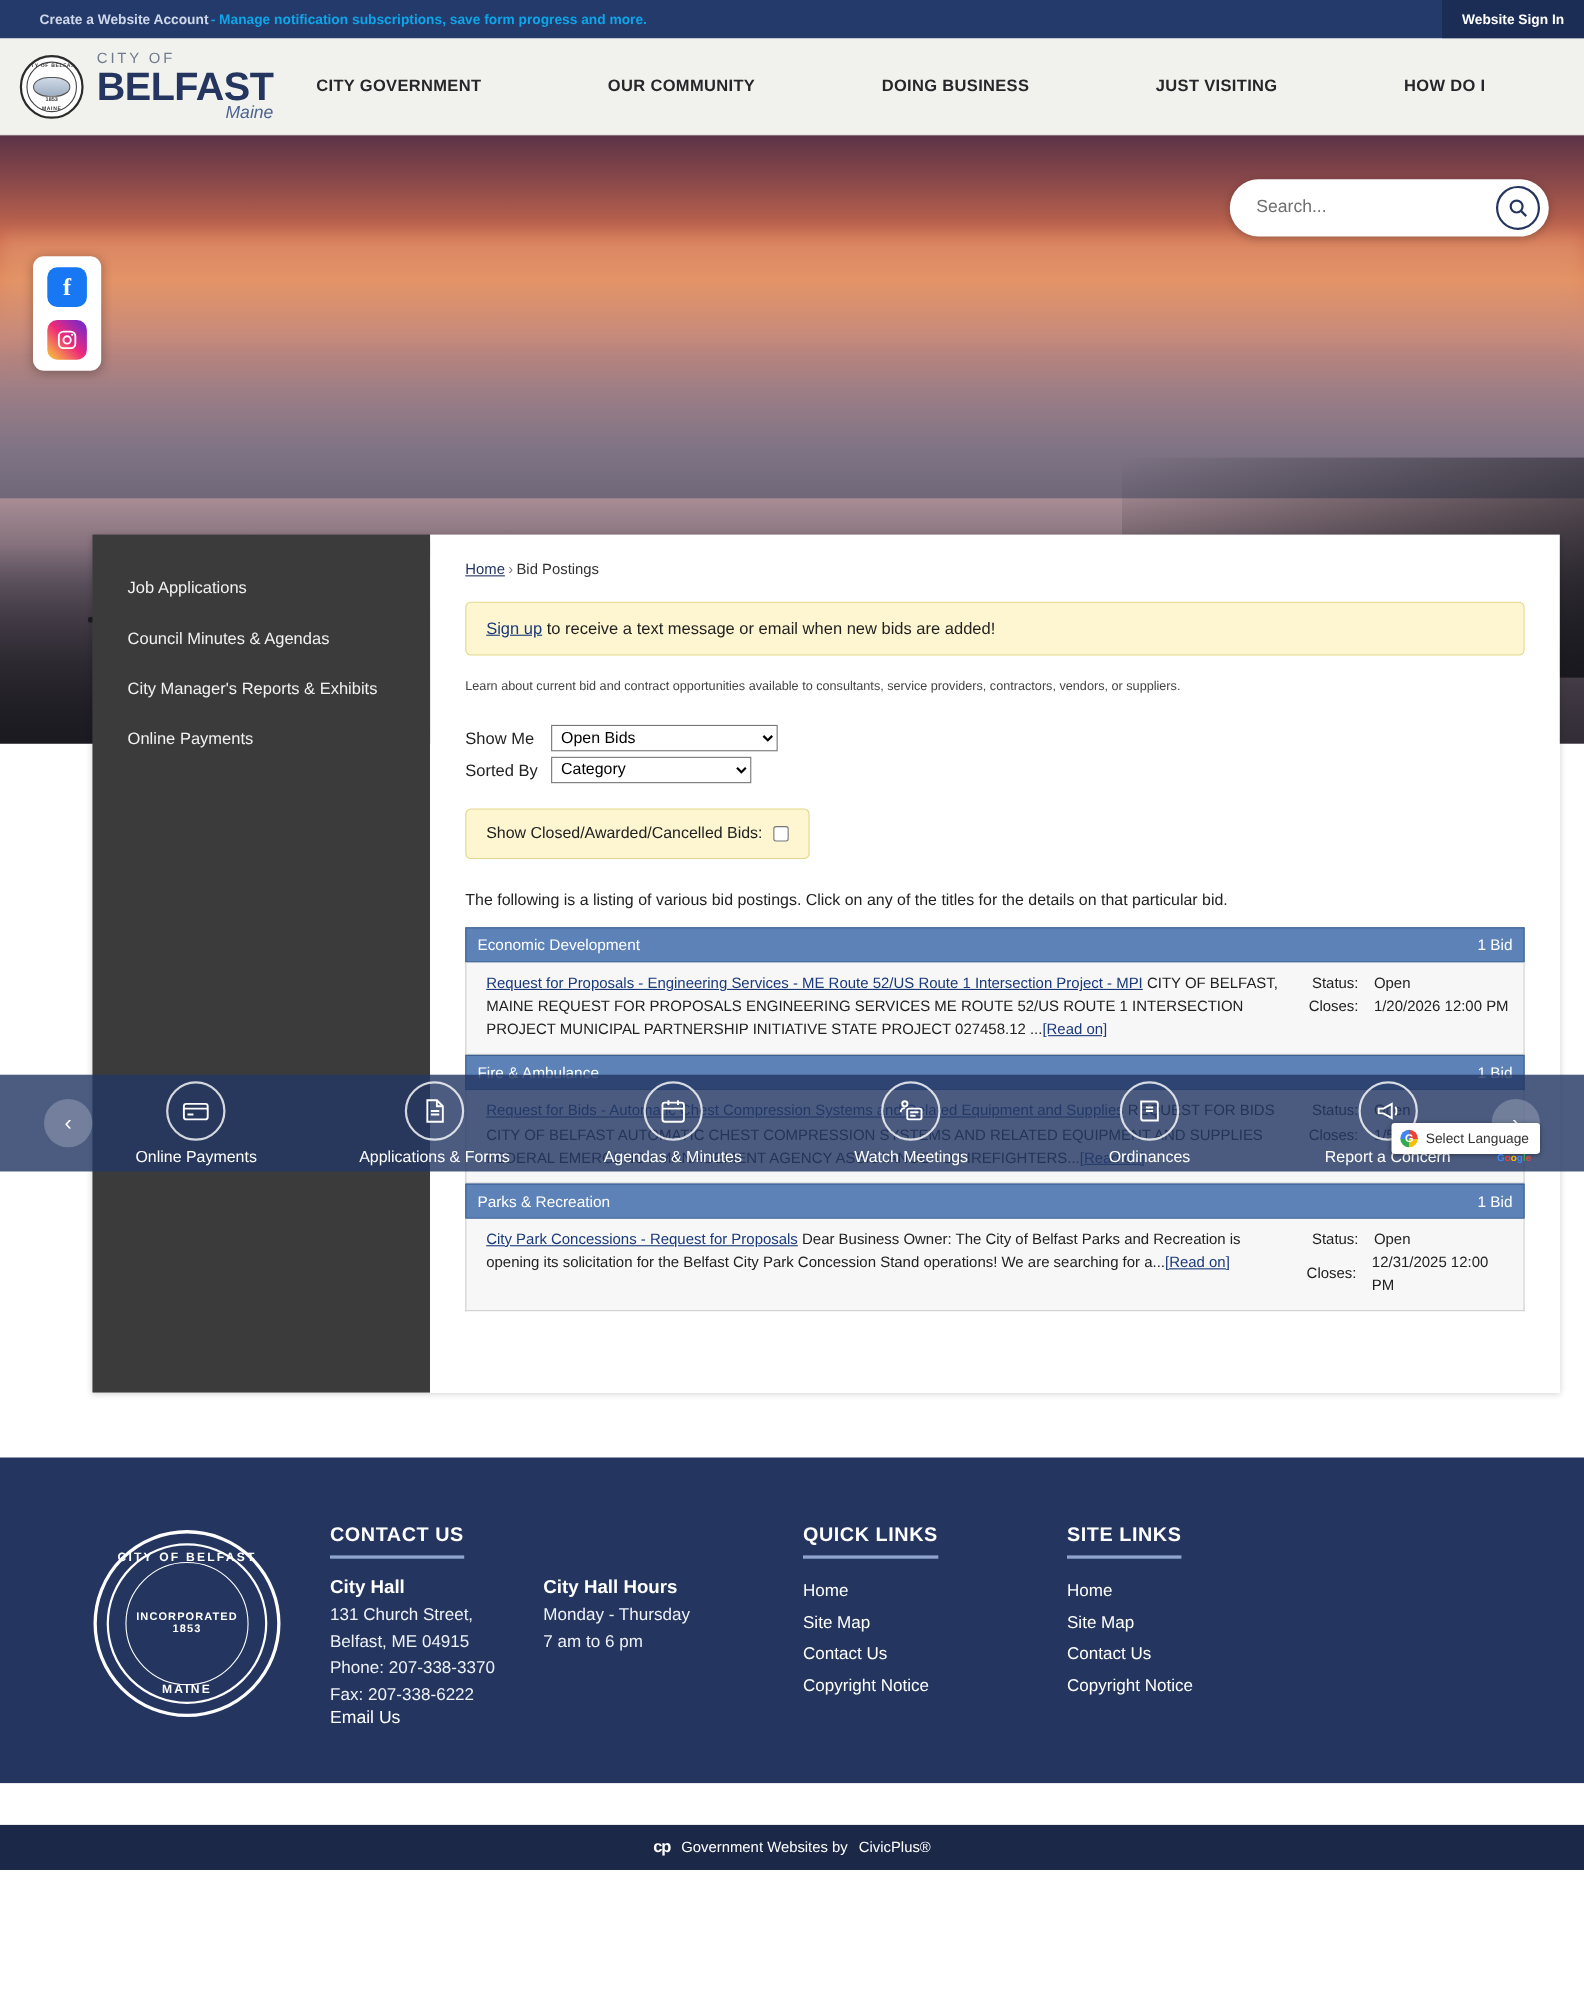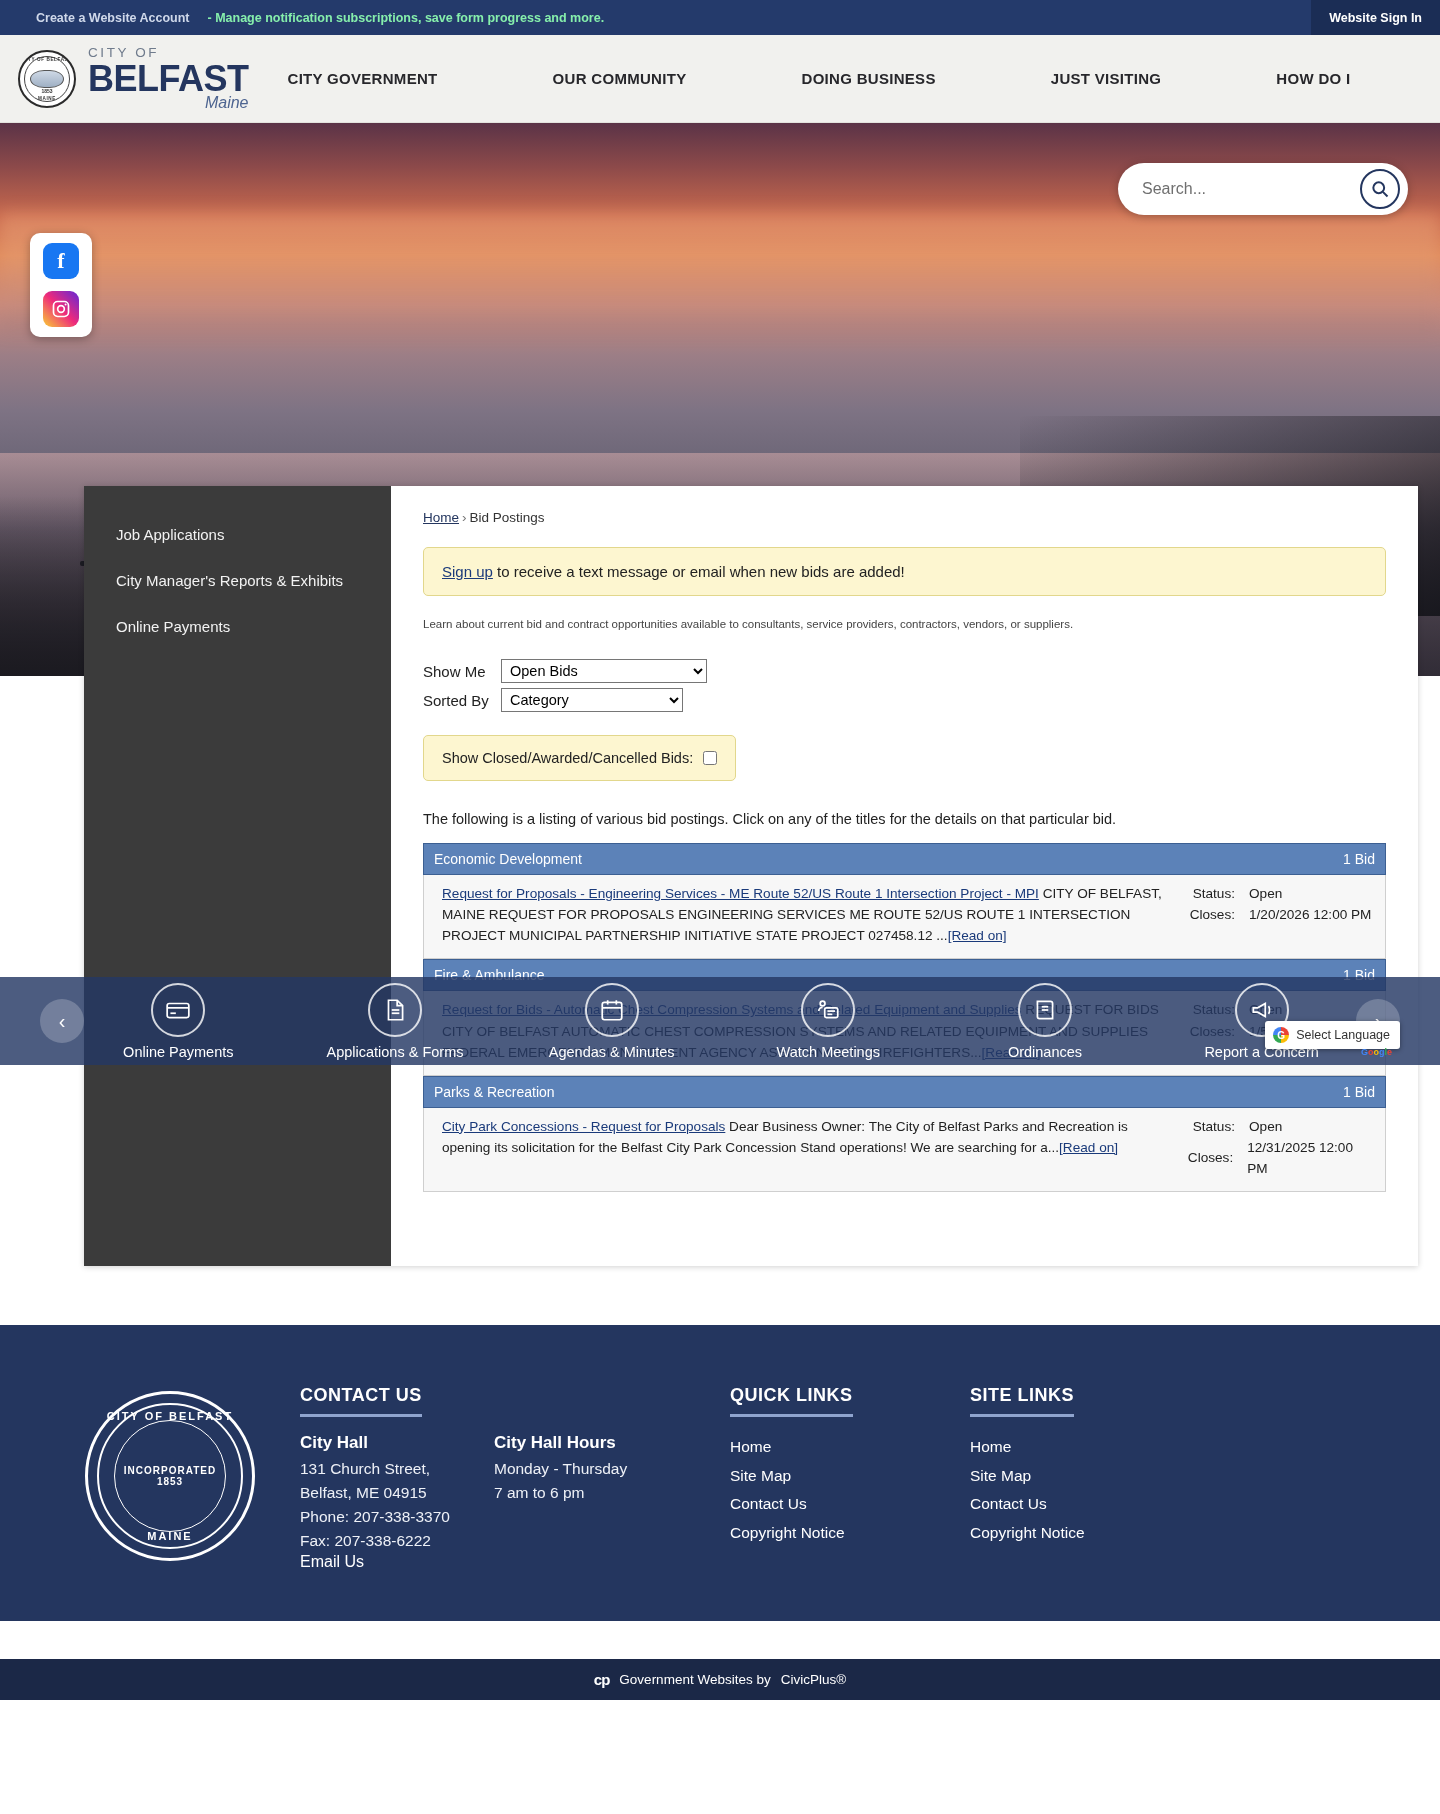--- a/index.html
+++ b/index.html
@@ -18,21 +18,21 @@
     position:relative;
     height:35px;
     background:#243a6b;
     display:flex;
     align-items:center;
     padding-left:36px;
     font-size:12.5px;
     color:#ffffff;
   }
   .utility-bar .create-acct{ color:#cfd8ea; text-decoration:none; font-weight:700; }
-  .utility-bar .util-rest{ color:#86efac; font-weight:700; margin-left:18px;}
+  .utility-bar .util-rest{ color:#0ea5e9; font-weight:700; margin-left:2px;}
   .signin-btn{
     position:absolute; right:0; top:0;
     height:35px; min-width:120px;
     background:#1b2d55;
     color:#fff; font-size:12.5px; font-weight:700;
     display:flex; align-items:center; justify-content:center;
     padding:0 18px;
     border:none; cursor:pointer;
     font-family:"Liberation Sans", sans-serif;
   }
@@ -403,20 +403,21 @@
           <circle cx="17.5" cy="6.5" r="1.2" fill="#fff" stroke="none"></circle>
         </svg>
       </div>
     </div>
   </div>
 
   <div class="content-wrap">
 
     <div class="sidebar">
       <a class="side-item">Job Applications</a>
+      <a class="side-item">Council Minutes &amp; Agendas</a>
       <a class="side-item">City Manager's Reports &amp; Exhibits</a>
       <a class="side-item">Online Payments</a>
     </div>
 
     <div class="main">
 
       <div class="breadcrumb">
         <a href="#">Home</a><span class="crumb-sep">›</span><span>Bid Postings</span>
       </div>
 

